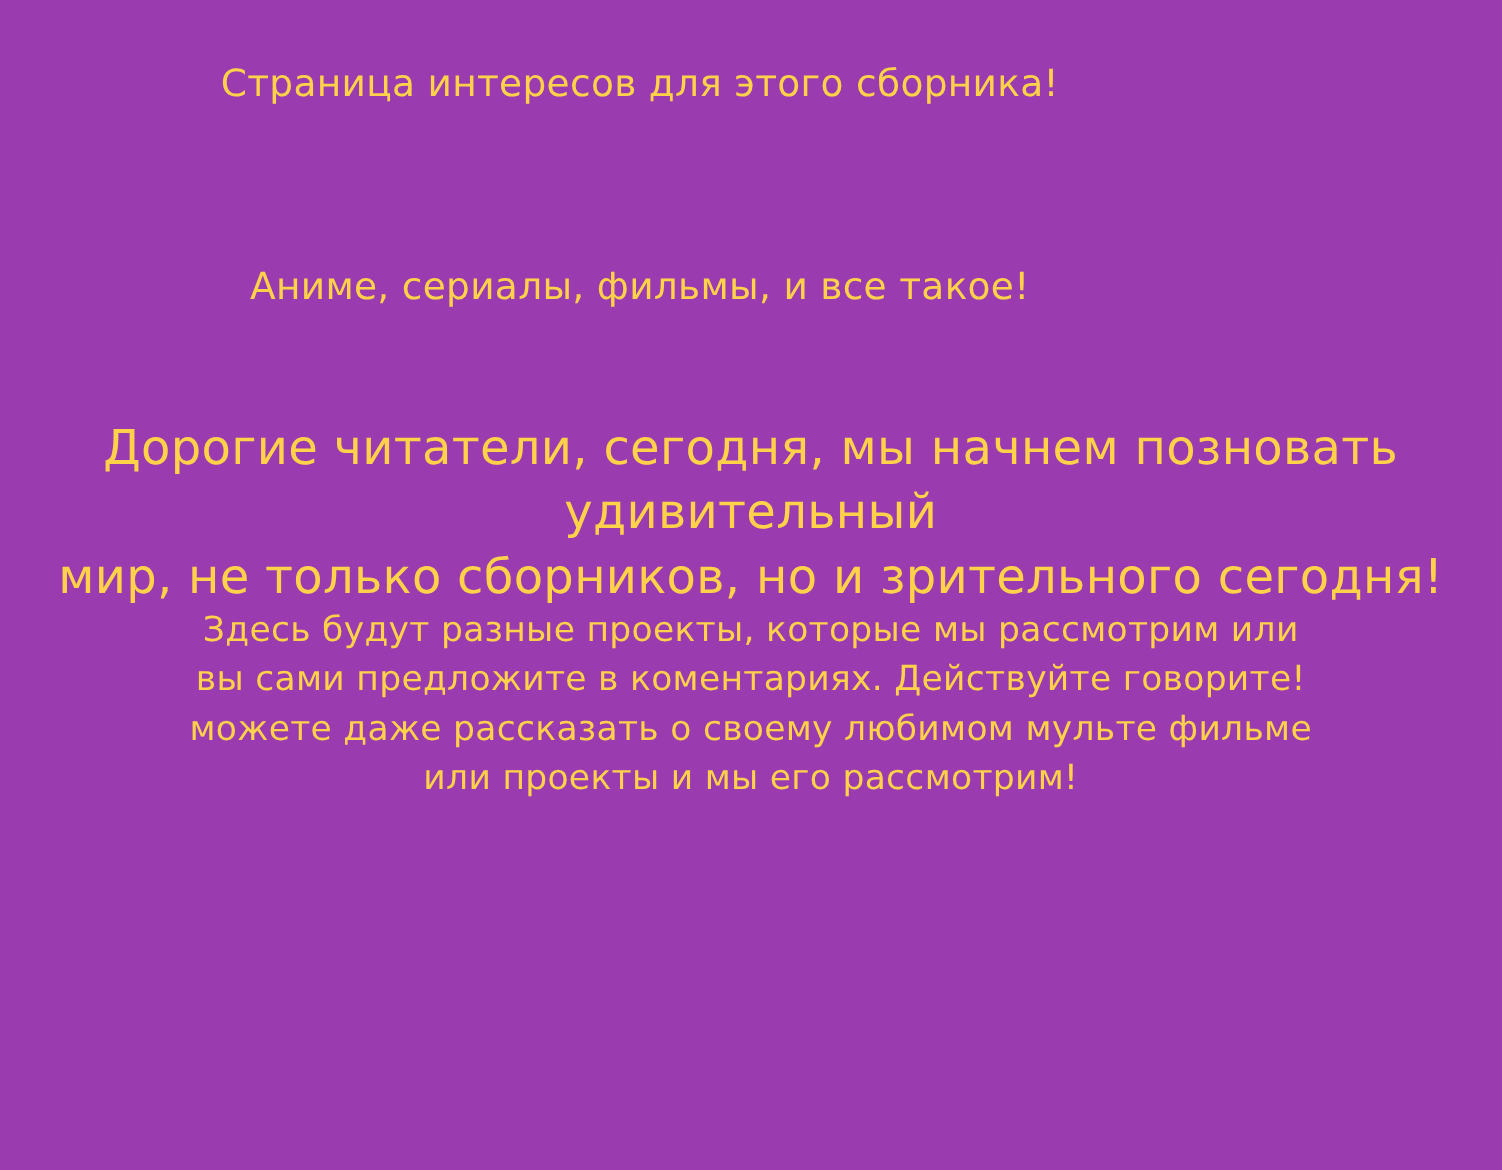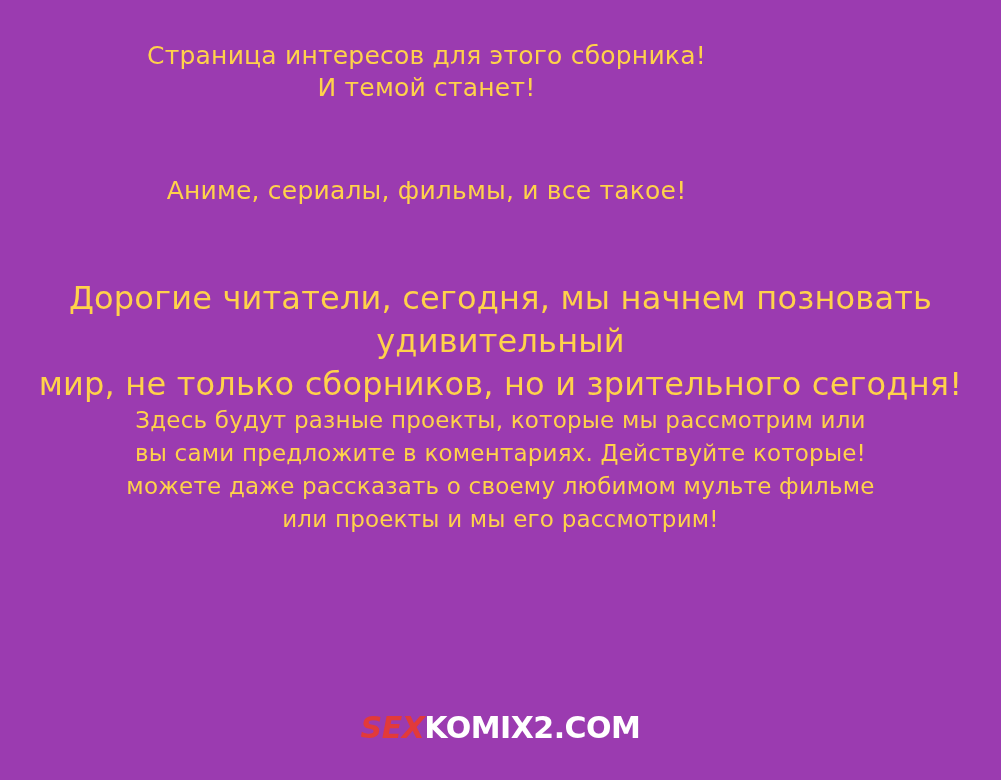--- a/index.html
+++ b/index.html
@@ -78,36 +78,32 @@
     color: #ffffff;
   }
 </style>
 </head>
 <body>
 
 <div class="page">
 
   <div class="text-block block-1">
     <span class="line">Страница интересов для этого сборника!</span>
-    <span class="line">И темой станет!</span>
   </div>
 
   <div class="text-block block-2">
     <span class="line">Аниме, сериалы, фильмы, и все такое!</span>
   </div>
 
   <div class="text-block block-3">
     <span class="line">Дорогие читатели, сегодня, мы начнем позновать удивительный</span>
     <span class="line">мир, не только сборников, но и зрительного сегодня!</span>
   </div>
 
   <div class="text-block block-4">
     <span class="line">Здесь будут разные проекты, которые мы рассмотрим или</span>
-    <span class="line">вы сами предложите в коментариях. Действуйте которые!</span>
+    <span class="line">вы сами предложите в коментариях. Действуйте говорите!</span>
     <span class="line">можете даже рассказать о своему любимом мульте фильме</span>
     <span class="line">или проекты и мы его рассмотрим!</span>
   </div>
 
-  <div class="watermark">
-    <span class="wm-sex">SEX</span><span class="wm-rest">KOMIX2.COM</span>
-  </div>
 
 </div>
 
 </body></html>

